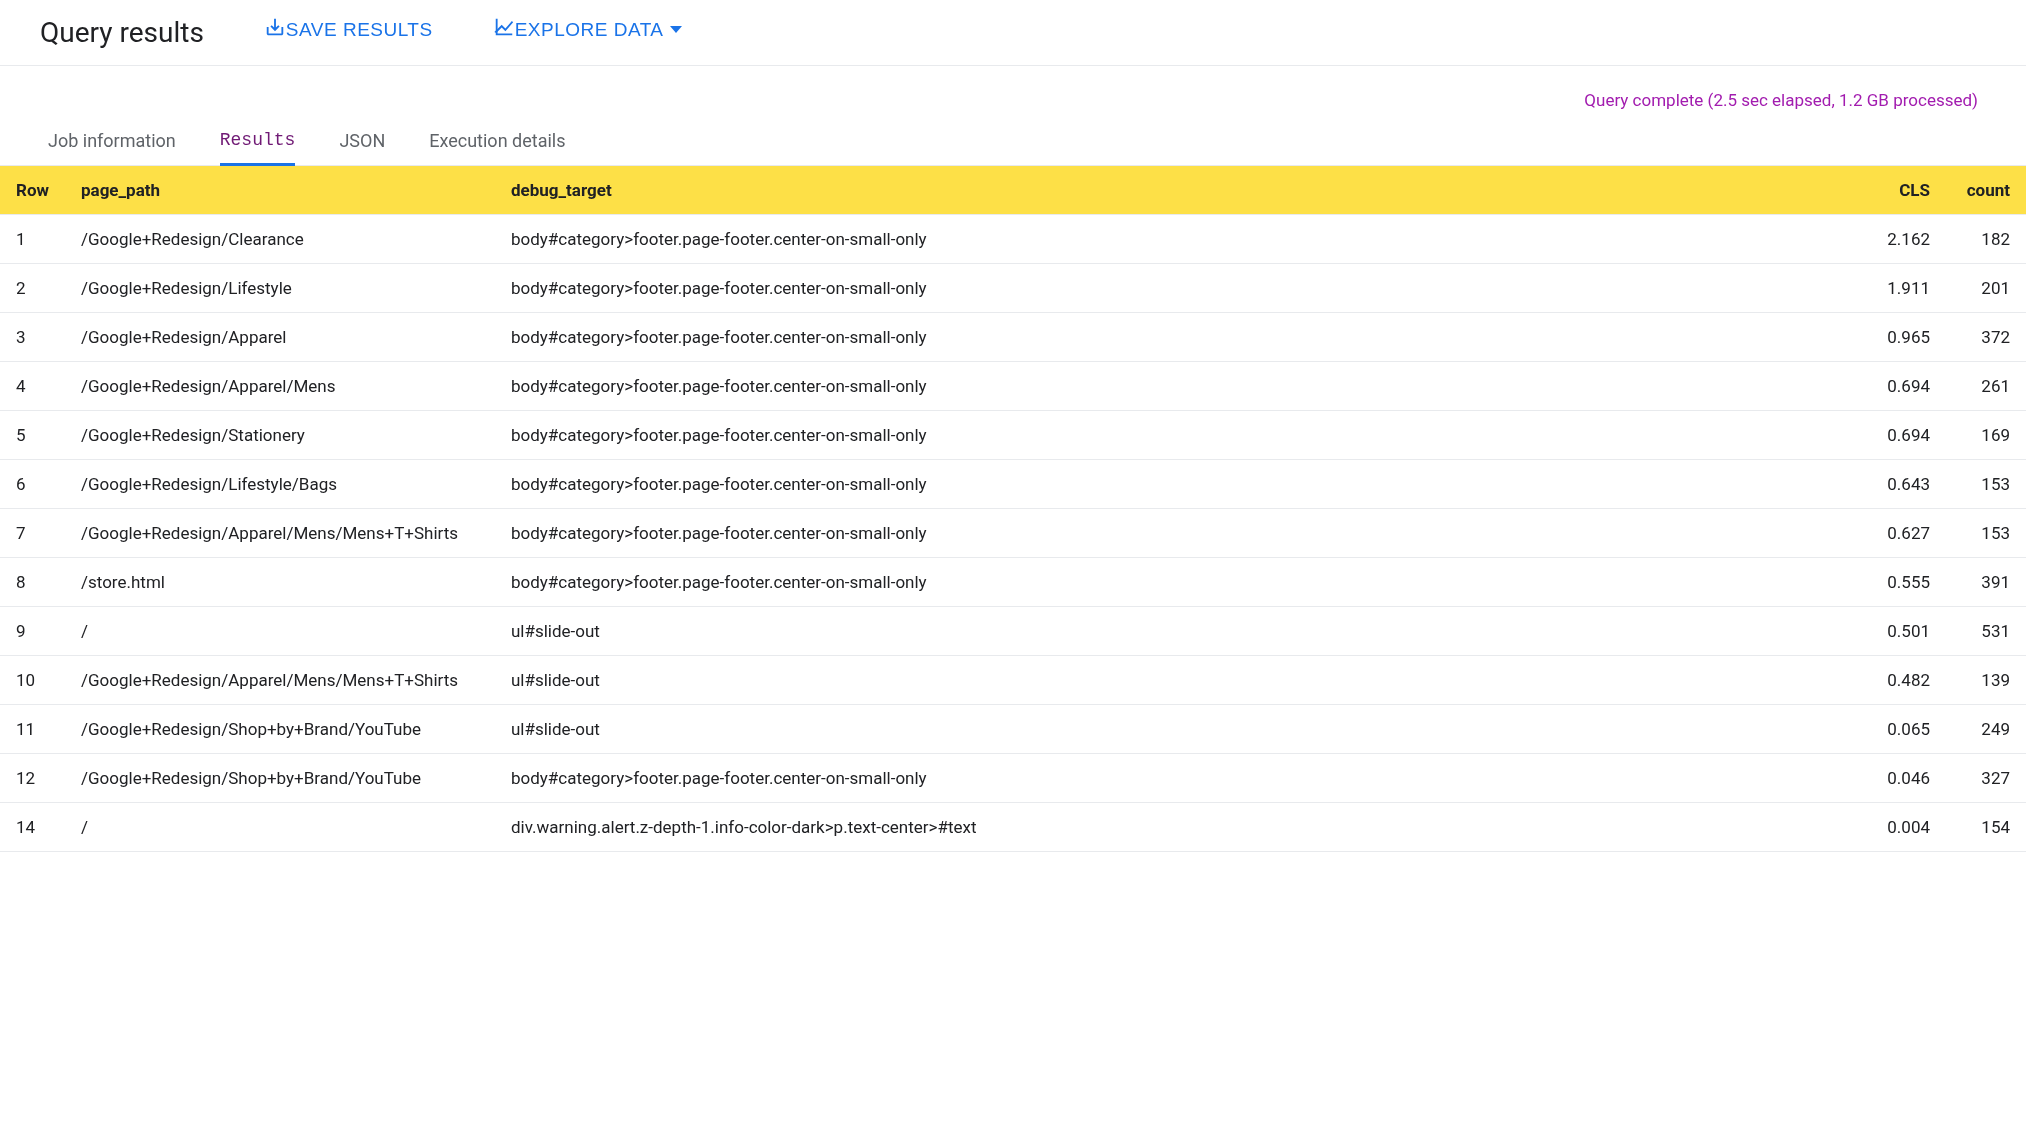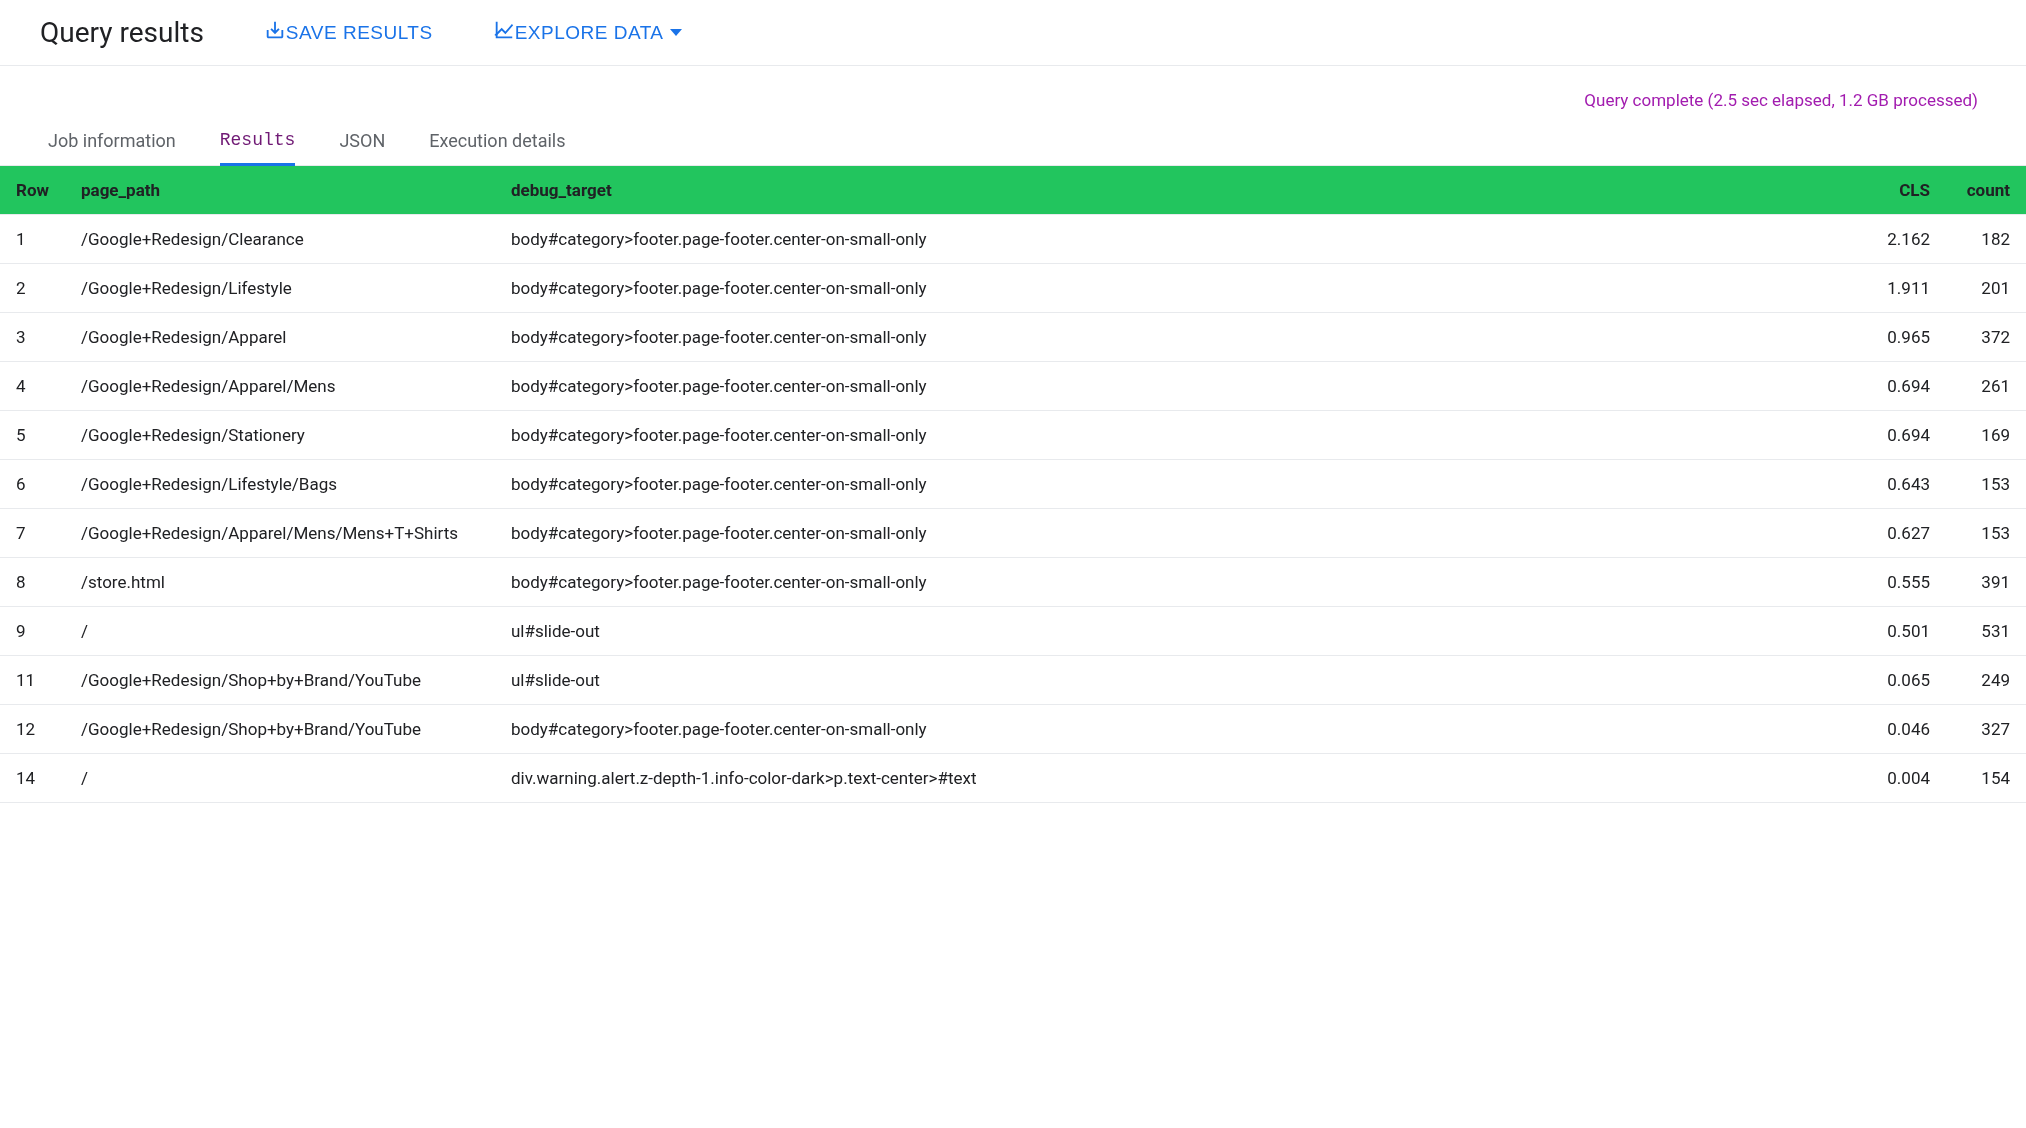--- a/index.html
+++ b/index.html
@@ -8,21 +8,21 @@
       padding: 0;
     }
     body {
       font-family: 'Google Sans', Roboto, Arial, sans-serif;
       background: #fff;
       color: #202124;
       font-size: 14px;
     }
     .header {
       display: flex;
-      align-items: center;
+      align-items: flex-start;
       padding: 16px 40px;
       gap: 60px;
       border-bottom: 1px solid #e8eaed;
     }
     .page-title {
       font-size: 28px;
       font-weight: 400;
       color: #202124;
     }
     .action-button {
@@ -64,21 +64,21 @@
     .tab.active {
       color: #701a75;
       border-bottom-color: #1a73e8;
       font-family: Liberation Mono, monospace;
     }
     table {
       width: 100%;
       border-collapse: collapse;
     }
     thead tr {
-      background: #22c55e;
+      background: #fde047;
     }
     th {
       text-align: left;
       font-weight: 700;
       font-size: 17px;
       padding: 14px 16px;
       color: #202124;
       border-bottom: 1px solid #e8eaed;
     }
     th.num, td.num {
@@ -215,20 +215,27 @@
         <td class="num col-count">391</td>
       </tr>
       <tr>
         <td class="col-row">9</td>
         <td class="col-page">/</td>
         <td>ul#slide-out</td>
         <td class="num col-cls">0.501</td>
         <td class="num col-count">531</td>
       </tr>
       <tr>
+        <td class="col-row">10</td>
+        <td class="col-page">/Google+Redesign/Apparel/Mens/Mens+T+Shirts</td>
+        <td>ul#slide-out</td>
+        <td class="num col-cls">0.482</td>
+        <td class="num col-count">139</td>
+      </tr>
+      <tr>
         <td class="col-row">11</td>
         <td class="col-page">/Google+Redesign/Shop+by+Brand/YouTube</td>
         <td>ul#slide-out</td>
         <td class="num col-cls">0.065</td>
         <td class="num col-count">249</td>
       </tr>
       <tr>
         <td class="col-row">12</td>
         <td class="col-page">/Google+Redesign/Shop+by+Brand/YouTube</td>
         <td>body#category&gt;footer.page-footer.center-on-small-only</td>

